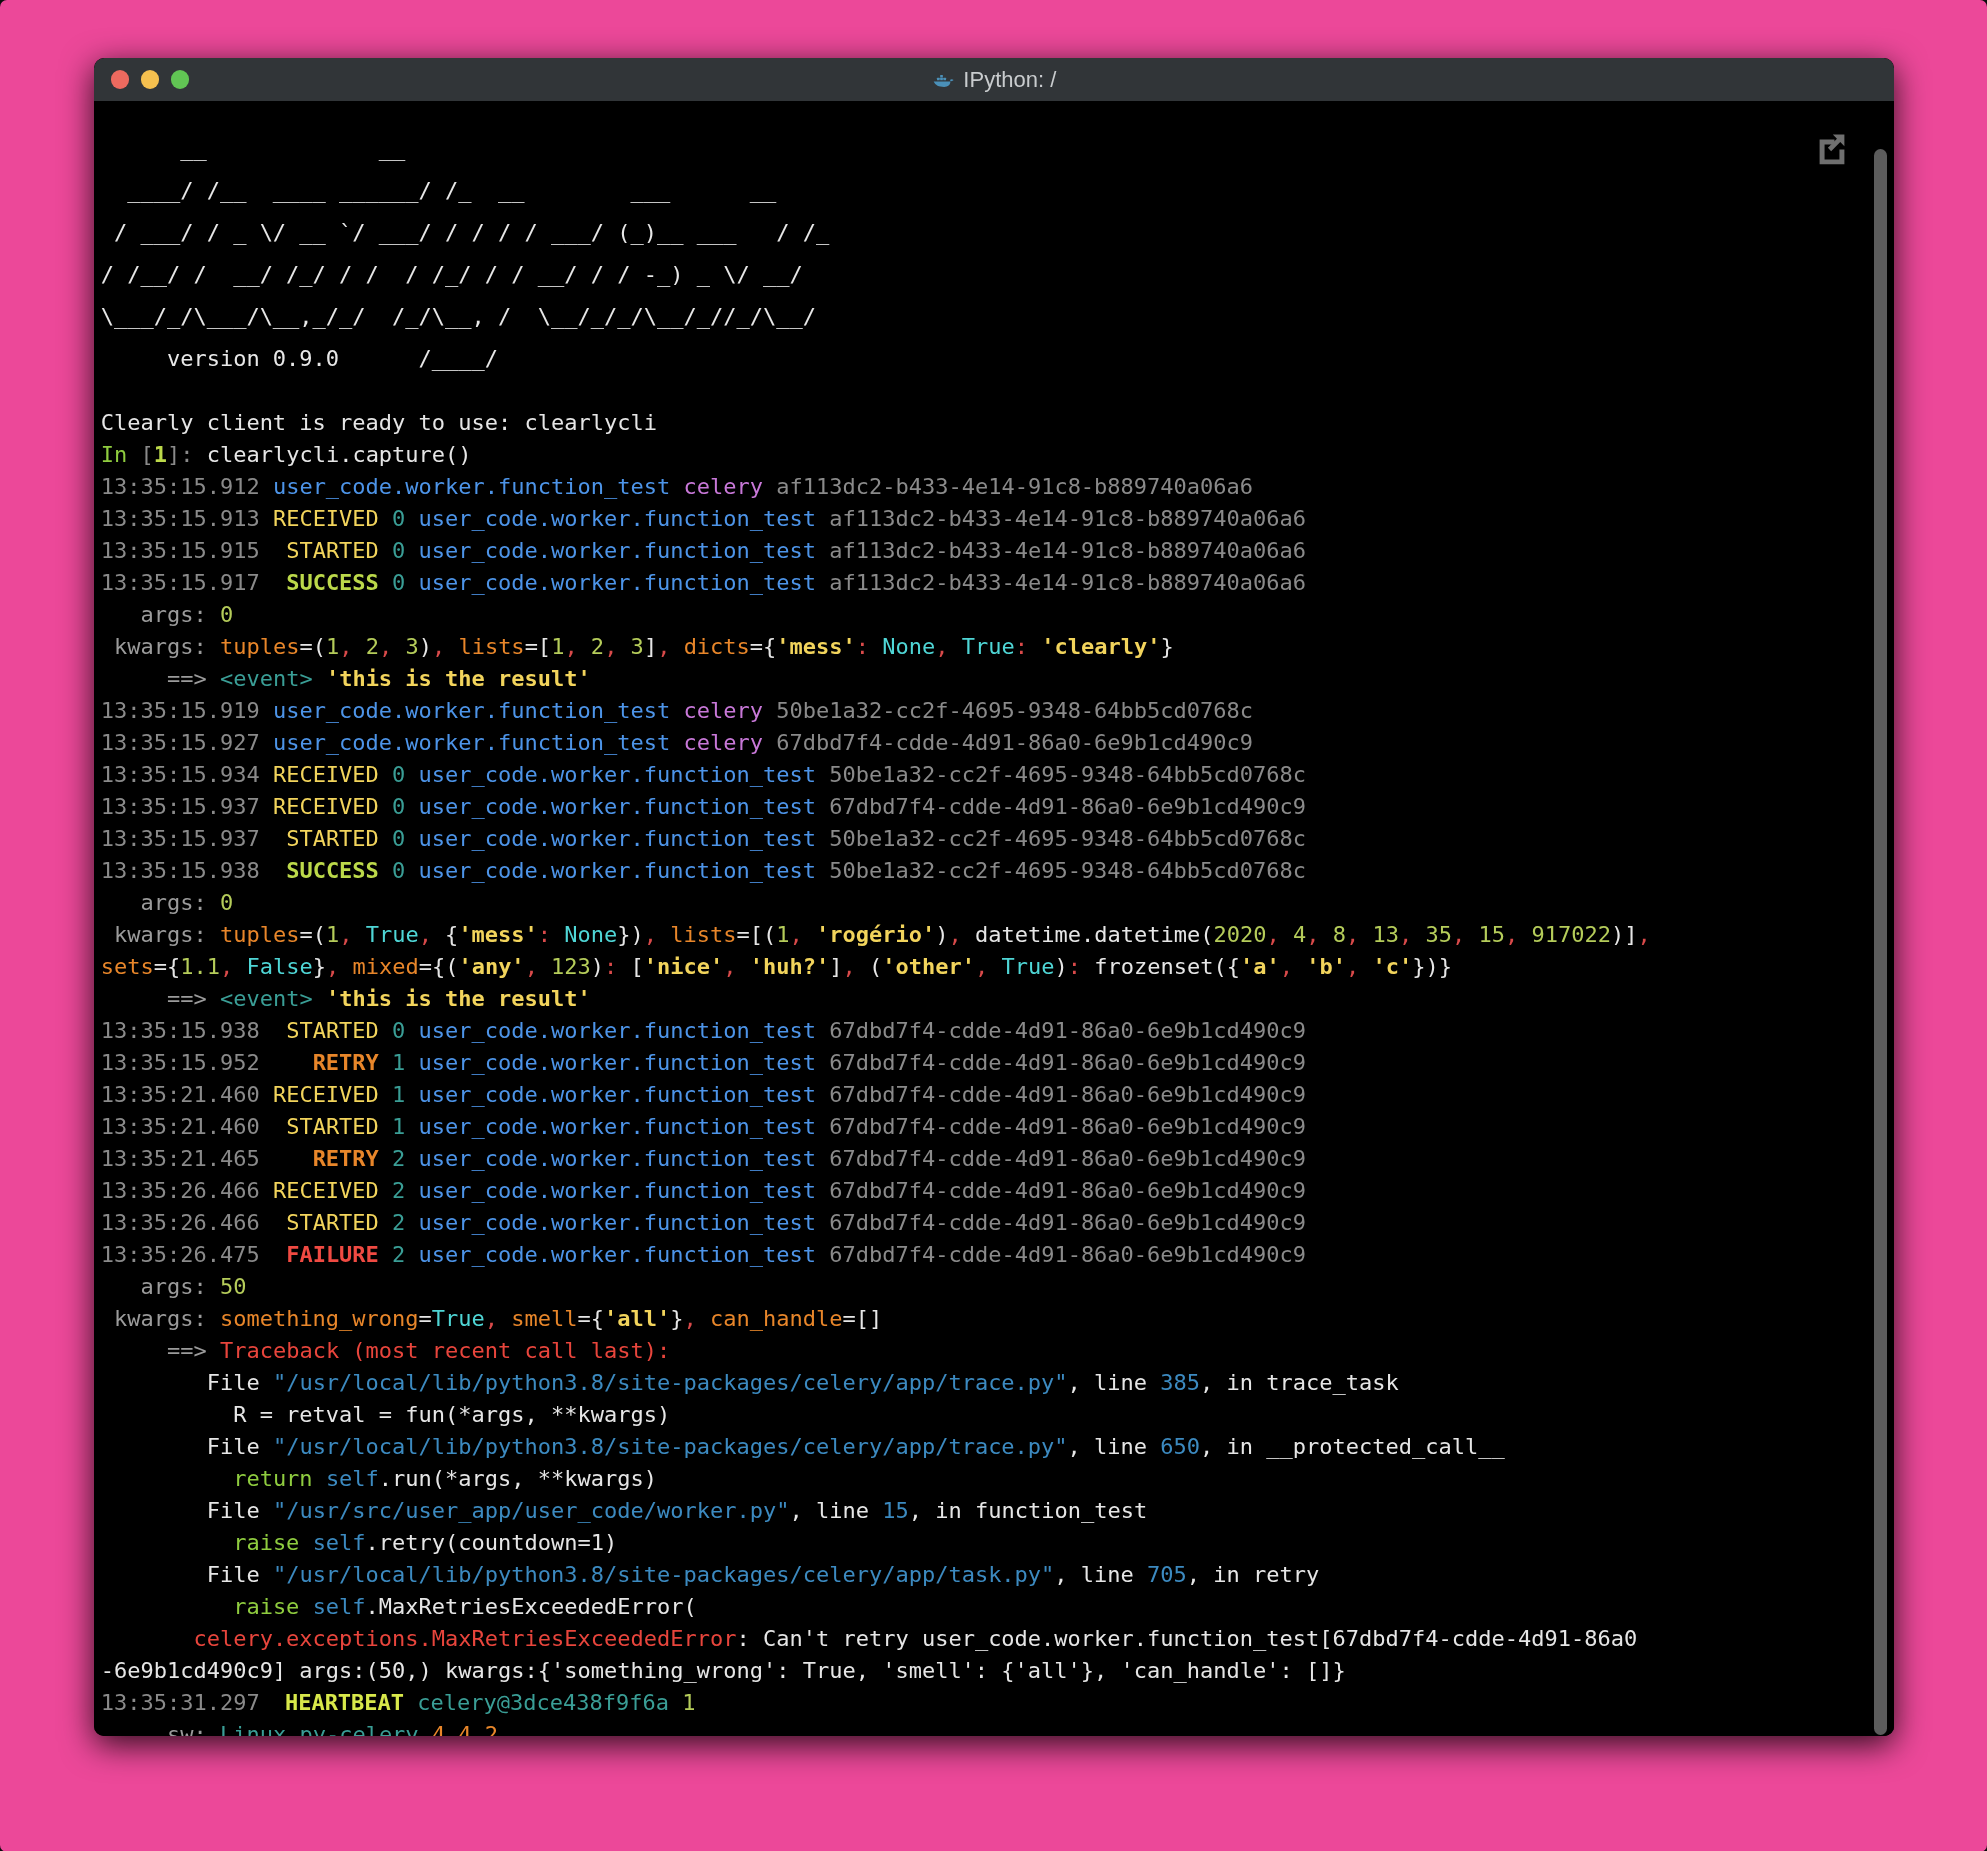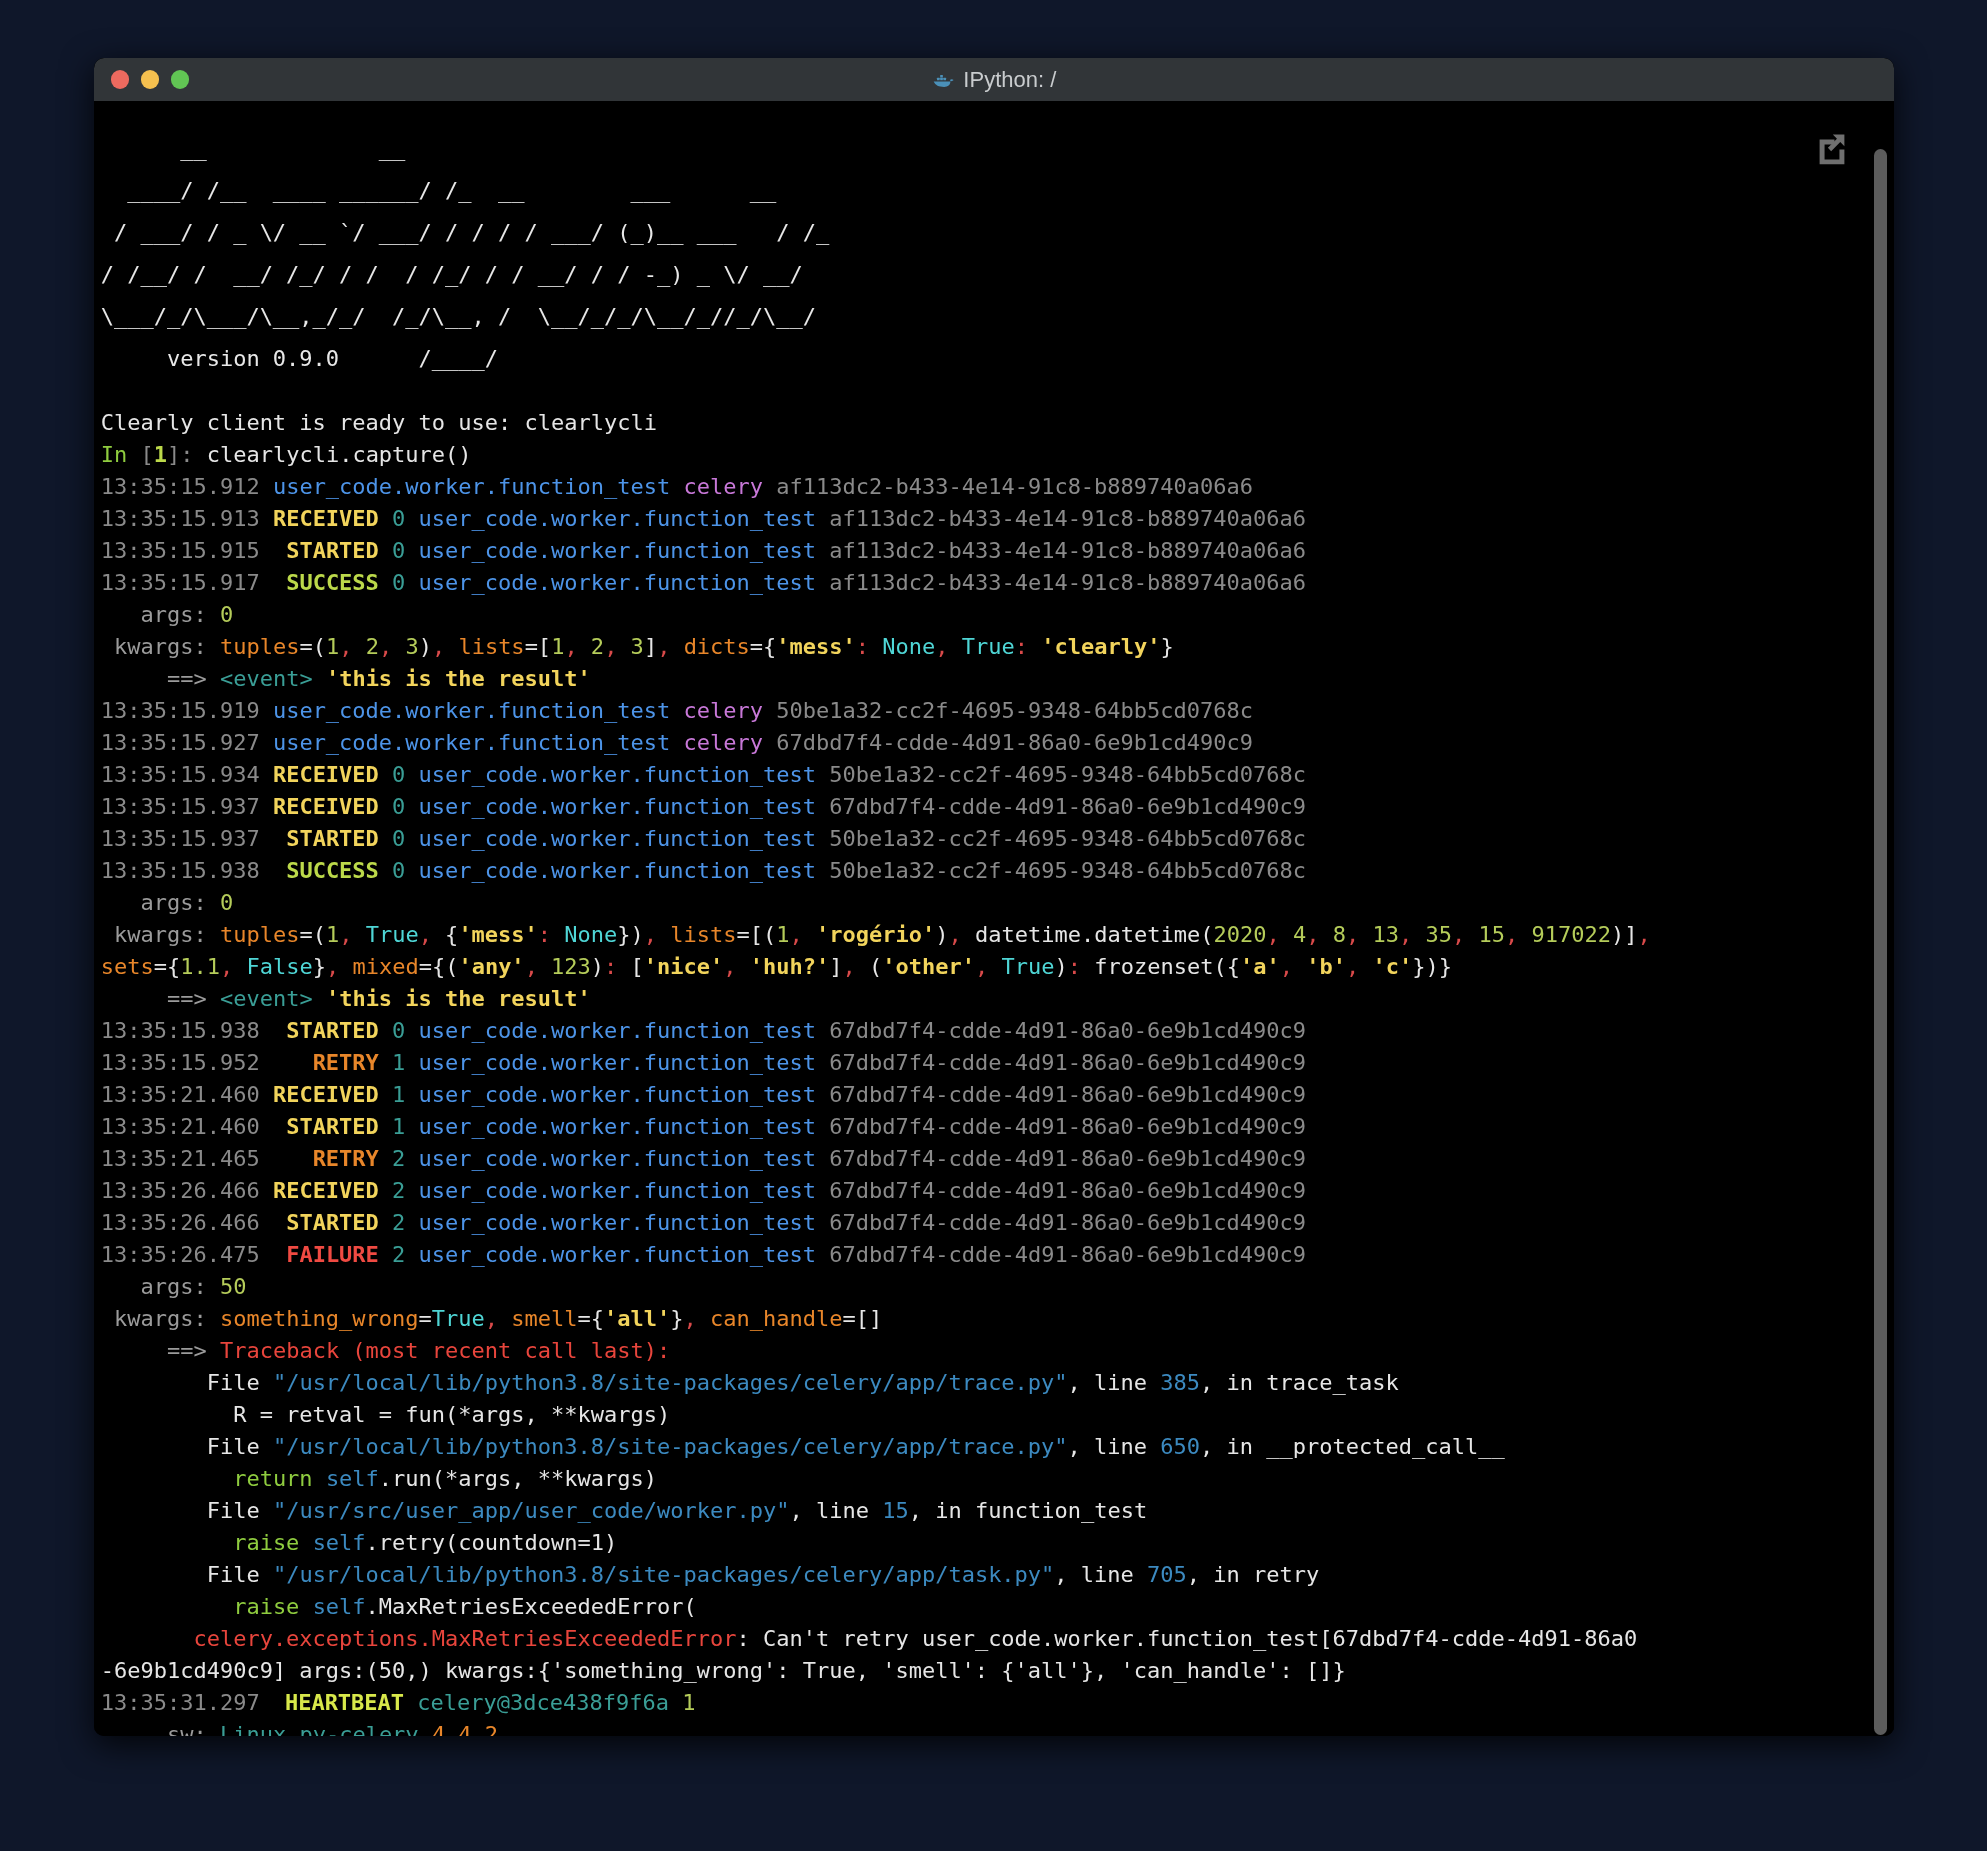--- a/index.html
+++ b/index.html
@@ -1,20 +1,20 @@
 <!DOCTYPE html>
 <html style="font-size:13.4px"><head>
 <meta charset="utf-8">
 <style>
   html,body{margin:0;padding:0;background:#0c0c0c;}
   body{
     width:1987px;height:1852px;overflow:hidden;
     font-family:"DejaVu Sans Mono","Liberation Mono",monospace;
   }
-  .desktop{width:1987px;height:1852px;background:#0f172a;position:relative;}
+  .desktop{width:1987px;height:1852px;background:#ec4899;position:relative;border-radius:7px;}
 
   
   .window{
     position:absolute;left:94px;top:58px;width:1800px;height:1678px;
     background:#000;border-radius:10px;overflow:hidden;
     box-shadow:0 8.3px 33px rgba(0,0,0,.8);
   }
   .titlebar{
     height:43px;background:#313538;border-radius:10px 10px 0 0;
     display:flex;align-items:center;position:relative;
@@ -59,21 +59,21 @@
   }
 
   
   .c-white   {color:#e6e6e6;}
   .c-dim     {color:#8a8a8a;}
   .c-gray    {color:#9b9b9b;}
   .c-blue    {color:#4d94e8;text-align:right;}
   .c-blue2   {color:#3c8ac0;}
   .c-teal    {color:#3a9e96;}
   .c-magenta {color:#c878d8;}
-  .c-ybold   {color:#f2d45c;font-weight:bold;}
+  .c-ybold   {color:#f2d45c;font-weight:normal;}
   .c-orange  {color:#e8862a;}
   .c-obold   {color:#e8862a;font-weight:bold;}
   .c-green   {color:#8fcc3f;}
   .c-gbold   {color:#bcd94a;font-weight:bold;}
   .c-red     {color:#e8453c;}
   .c-rbold   {color:#f04a42;font-weight:bold;}
   .c-num     {color:#b5cc5a;}
   .c-str     {color:#f2d45c;font-weight:bold;}
   .c-kw      {color:#e8862a;}
   .c-lit     {color:#4fd6d6;}

